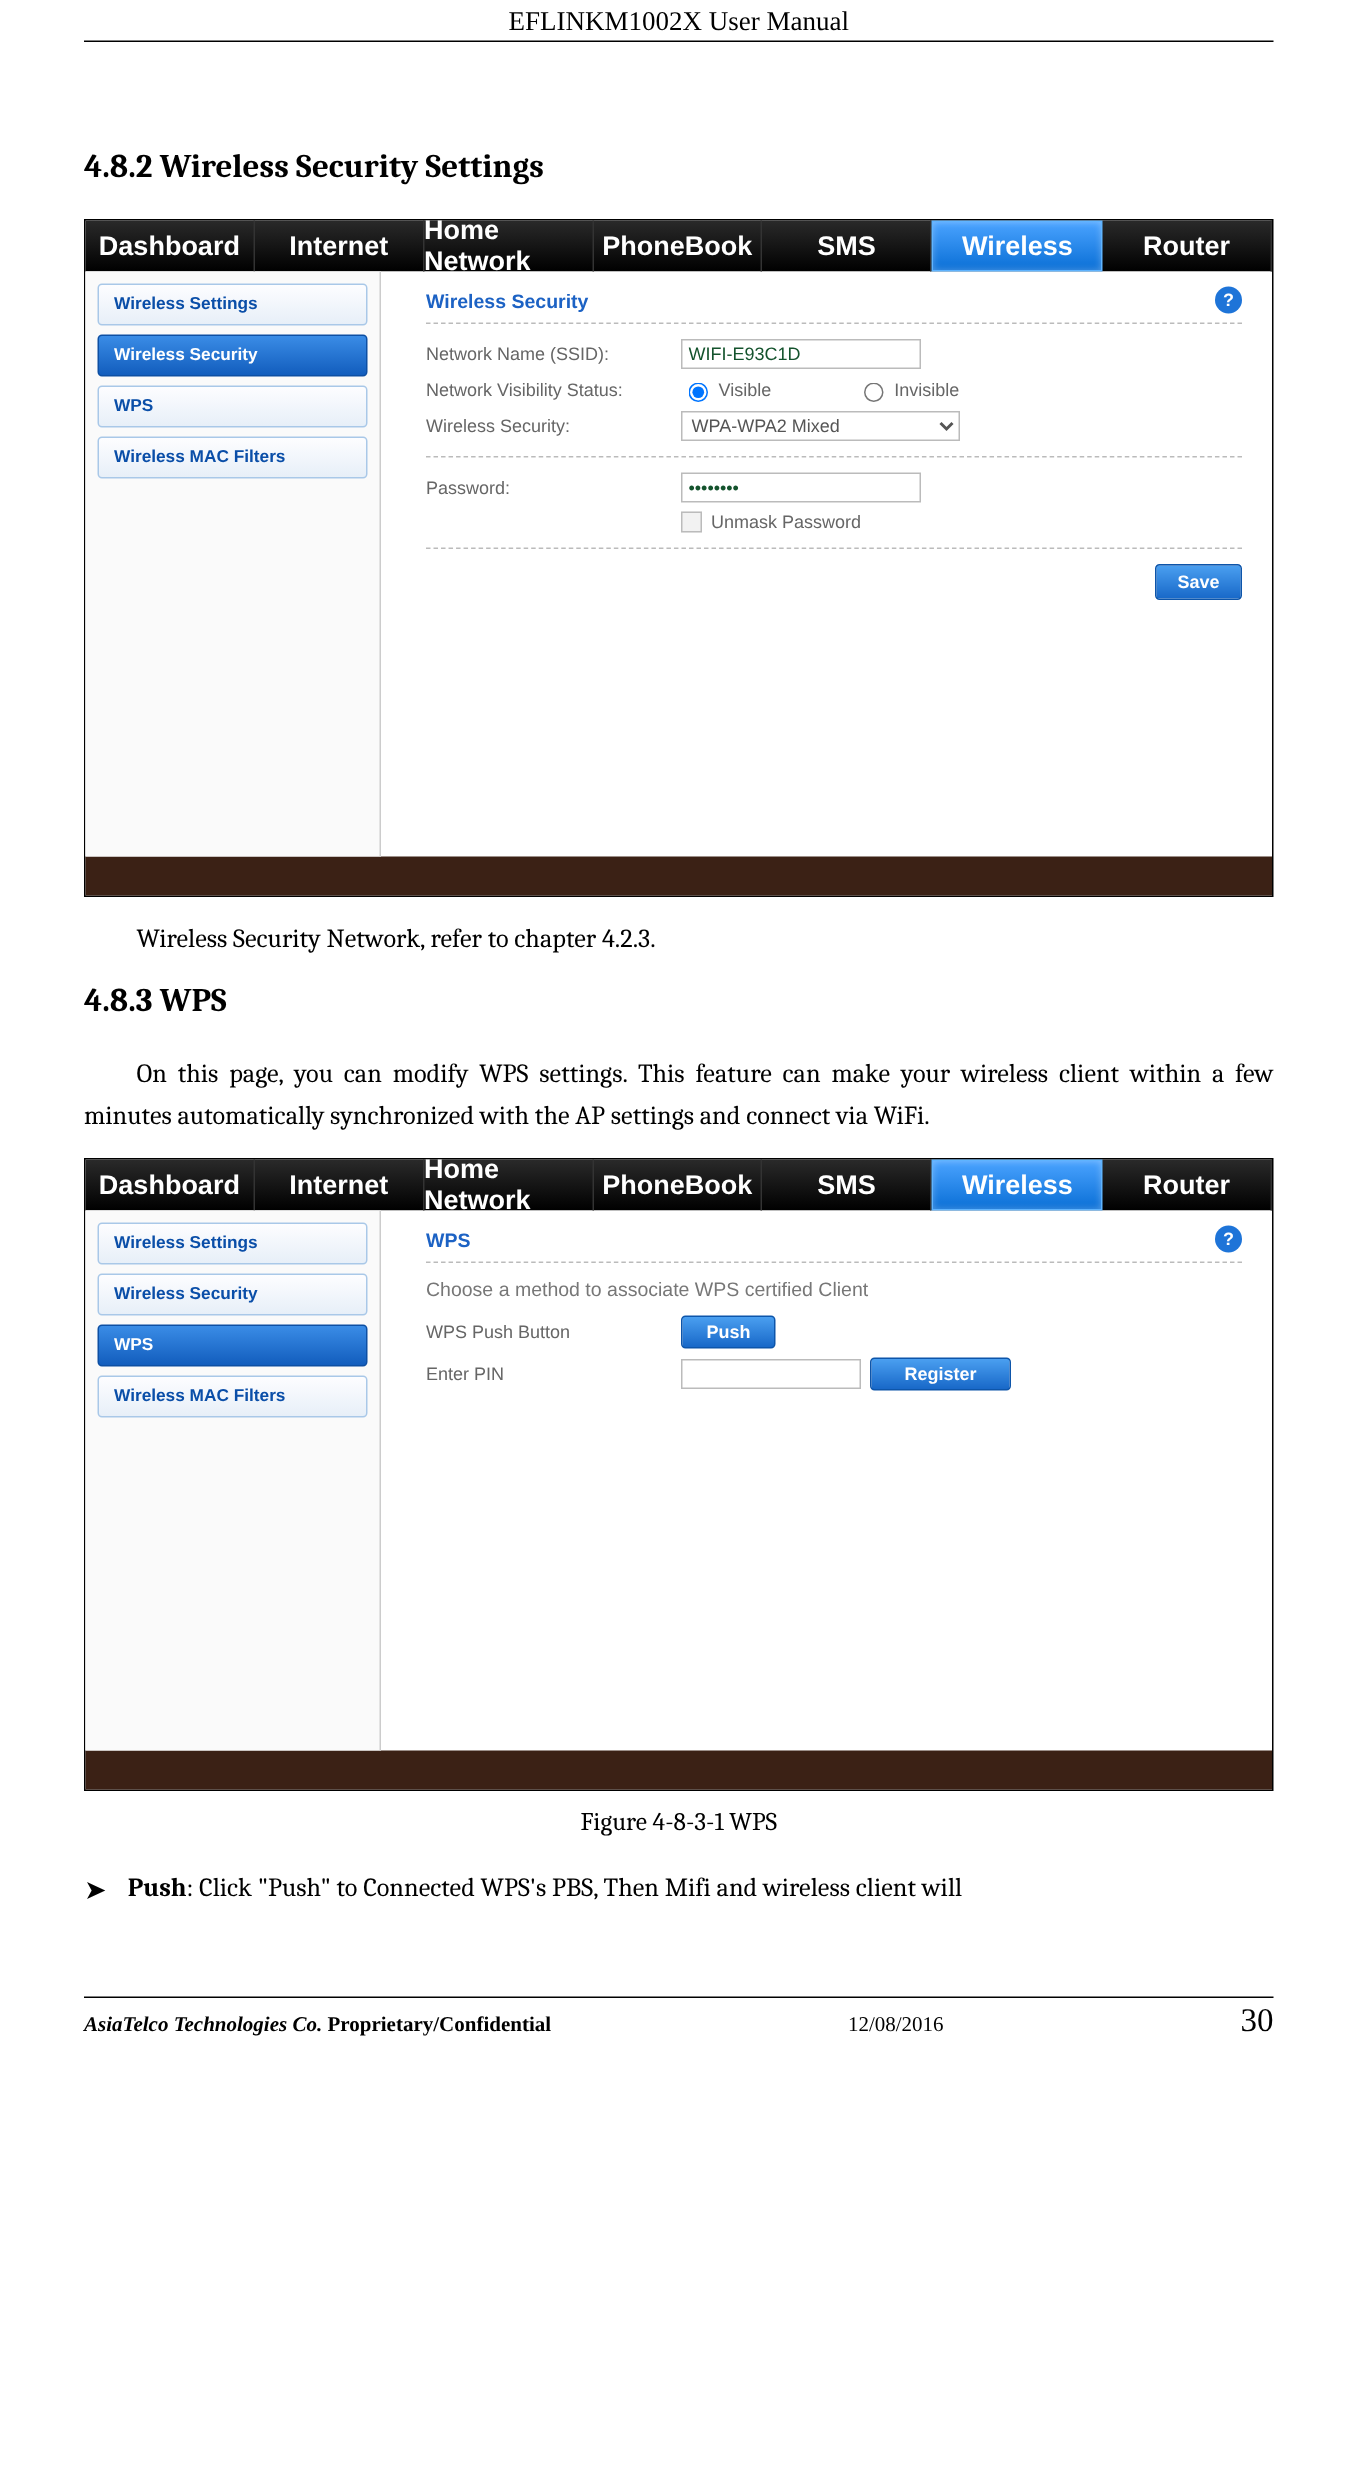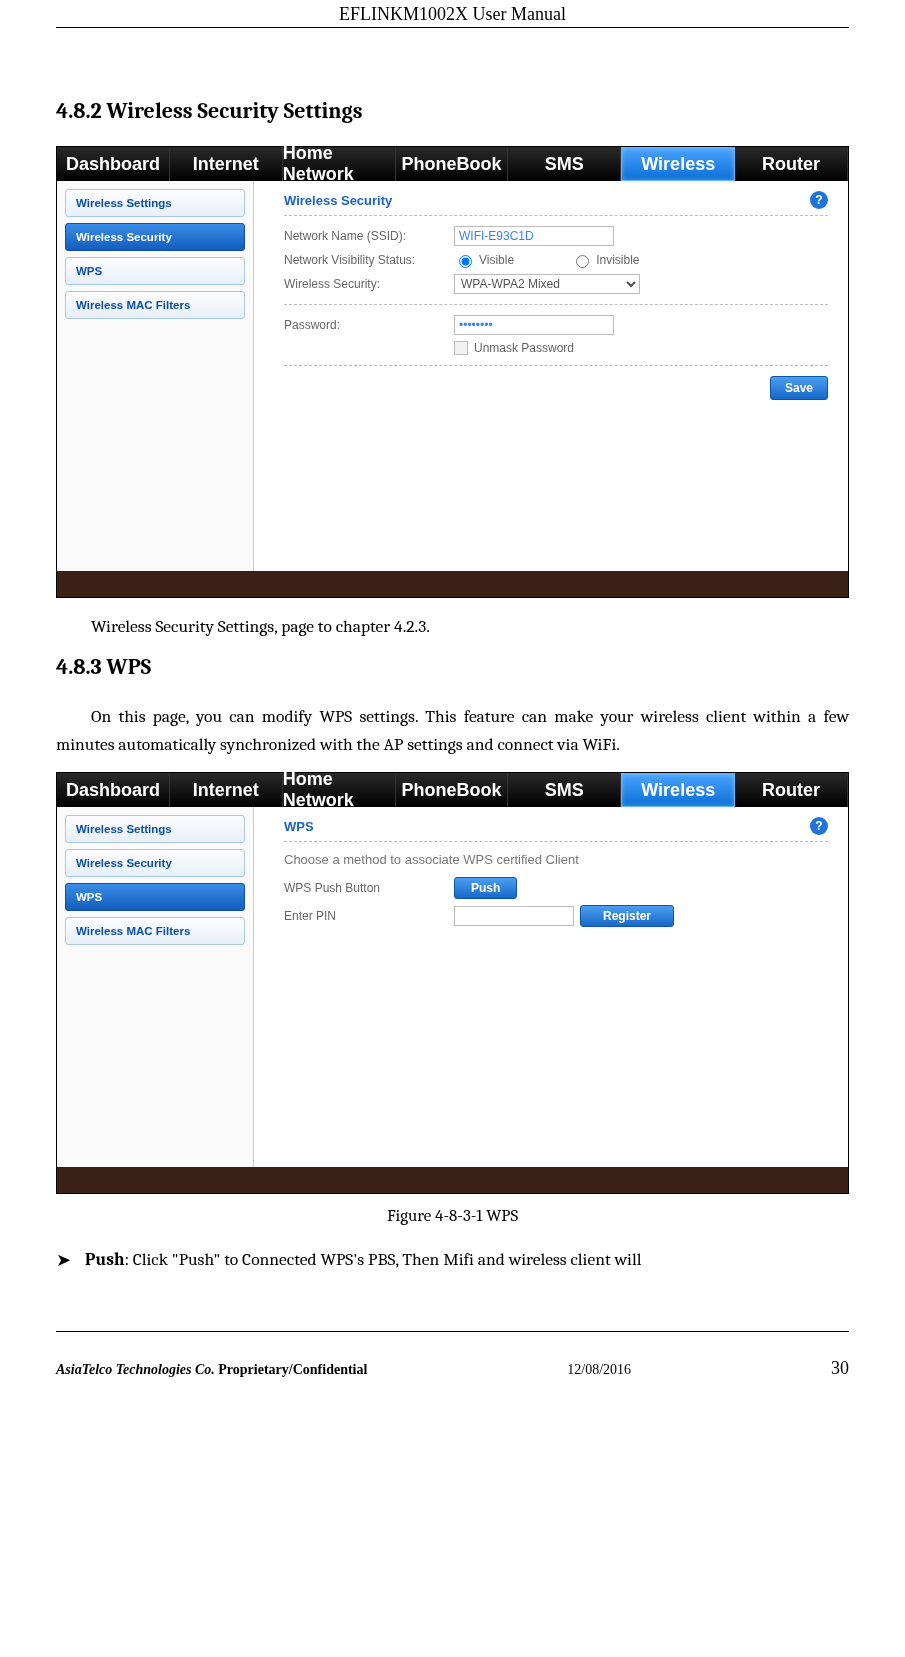--- a/index.html
+++ b/index.html
@@ -61,21 +61,21 @@
     display: flex;
     justify-content: space-between;
     align-items: baseline;
     font-size: 14px;
     padding-top: 2px;
     margin-top: 60px;
     font-family: 'Times New Roman', serif;
   }
   .footer .left { font-style: italic; font-weight: bold; }
   .footer .left .pc { font-style: normal; font-weight: bold; }
-  .footer .pgnum { font-size: 18px; margin-top: 24px; }
+  .footer .pgnum { font-size: 22px; }
 
   
   .shot {
     border: 1px solid #000;
     background: #fff;
     font-family: Arial, Helvetica, sans-serif;
     font-size: 12px;
     margin-bottom: 4px;
   }
   .topnav {
@@ -164,21 +164,21 @@
   }
   .formrow .lbl {
     width: 170px;
   }
   .tinput {
     border: 1px solid #bbb;
     padding: 2px 4px;
     font-size: 12px;
     width: 150px;
     background: #fff;
-    color: #3b82f6;
+    color: #14532d;
     font-family: Arial;
   }
   .tselect {
     border: 1px solid #bbb;
     padding: 1px 2px;
     font-size: 12px;
     width: 186px;
     background: #fff;
     color: #555;
     font-family: Arial;
@@ -289,21 +289,21 @@
         </div>
         <div class="dash-sep"></div>
         <div class="btn-area-right">
           <span class="btn-blue">Save</span>
         </div>
       </div>
     </div>
     <div class="bottombar"></div>
   </div>
 
-  <p class="bodytext indent">Wireless Security Settings, page to chapter 4.2.3.</p>
+  <p class="bodytext indent">Wireless Security Network, refer to chapter 4.2.3.</p>
 
   <h2 class="section">4.8.3 WPS</h2>
 
   <p class="bodytext indent">On this page, you can modify WPS settings. This feature can make your wireless client within a few minutes automatically synchronized with the AP settings and connect via WiFi.</p>
 
   <div class="shot wps">
     <div class="topnav">
       <div class="tab">Dashboard</div>
       <div class="tab">Internet</div>
       <div class="tab">Home Network</div>

